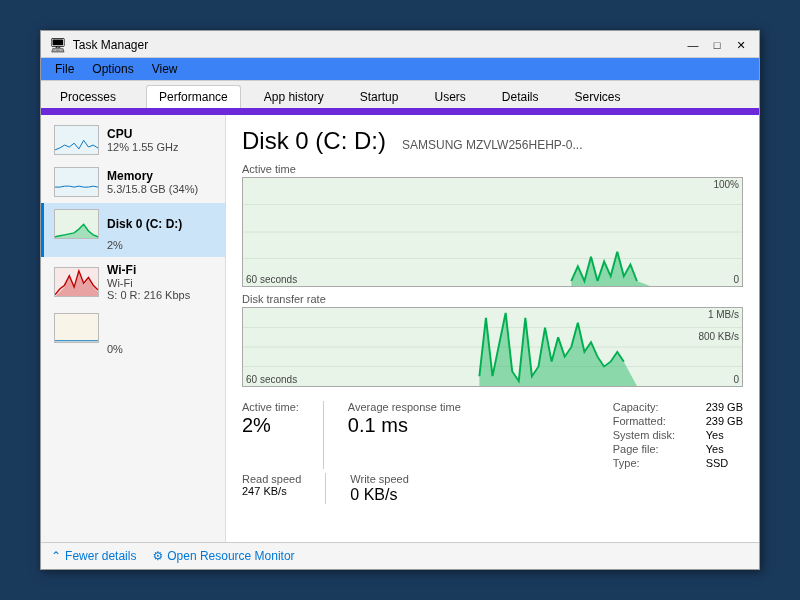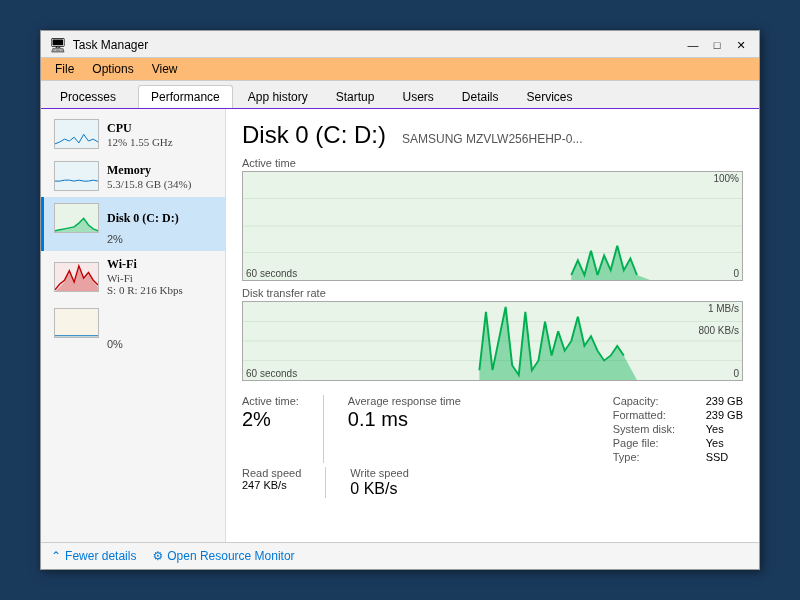--- a/index.html
+++ b/index.html
@@ -53,35 +53,35 @@
       font-size: 11px;
       color: #000;
       display: flex;
       align-items: center;
       justify-content: center;
     }
     .menu-bar {
       display: flex;
       gap: 2px;
       padding: 2px 6px;
-      background: #fdba74;
+      background: #3b82f6;
       border-bottom: 1px solid #ccc;
       align-items: flex-end;
     }
     .menu-item {
       padding: 2px 8px;
       cursor: pointer;
       font-size: 12px;
     }
     .tabs {
       display: flex;
       padding: 4px 6px 0;
       background: #f0f0f0;
-      border-bottom: 1px solid #6d28d9;
-      gap: 2px;
+      border-bottom: 7px solid #6d28d9;
+      gap: 10px;
     }
     .tab {
       padding: 4px 12px;
       cursor: pointer;
       font-size: 12px;
       border: 1px solid transparent;
       border-bottom: none;
       border-radius: 3px 3px 0 0;
     }
     .tab.active {
@@ -112,21 +112,20 @@
       border-left: 3px solid transparent;
     }
     .sidebar-item.active {
       background: #cce4f7;
       border-left-color: #0078d7;
     }
     .sidebar-item-header {
       display: flex;
       align-items: center;
       gap: 8px;
-      font-family: Liberation Serif, serif;
     }
     .sidebar-chart {
       width: 45px;
       height: 30px;
       background: #fff;
       border: 1px solid #bbb;
       overflow: hidden;
       flex-shrink: 0;
     }
     .sidebar-info {

